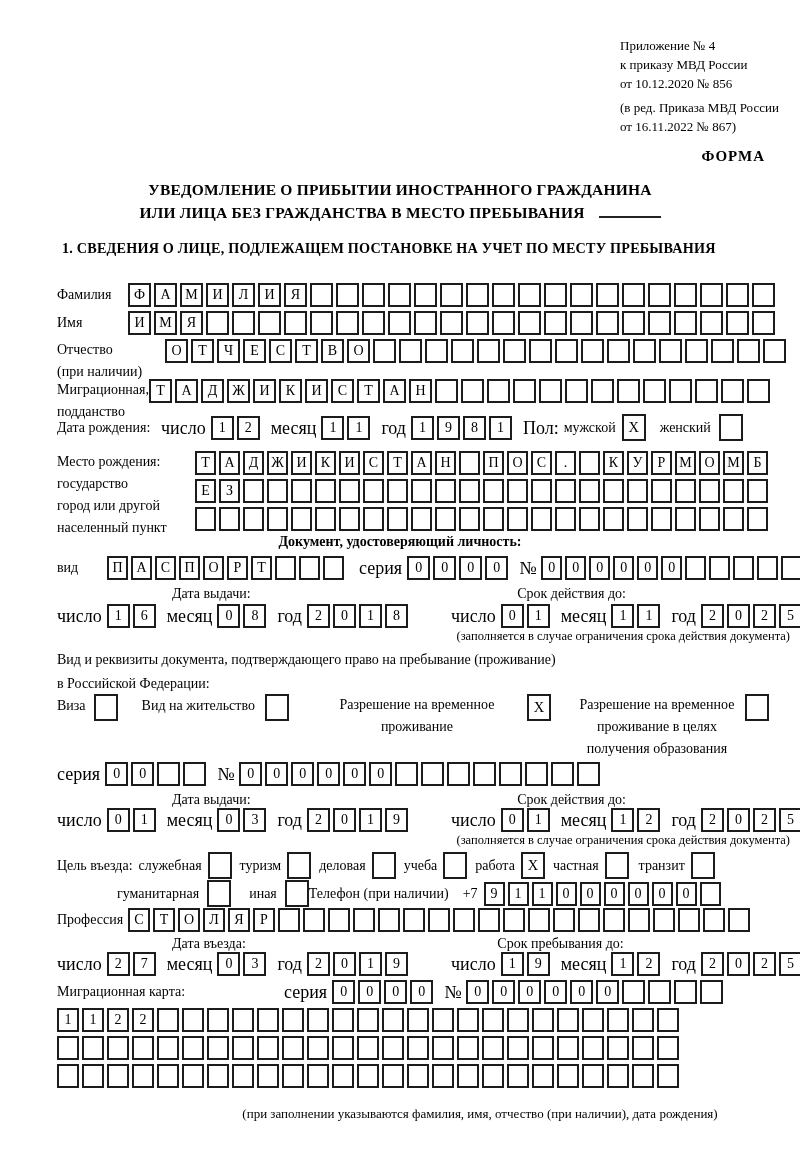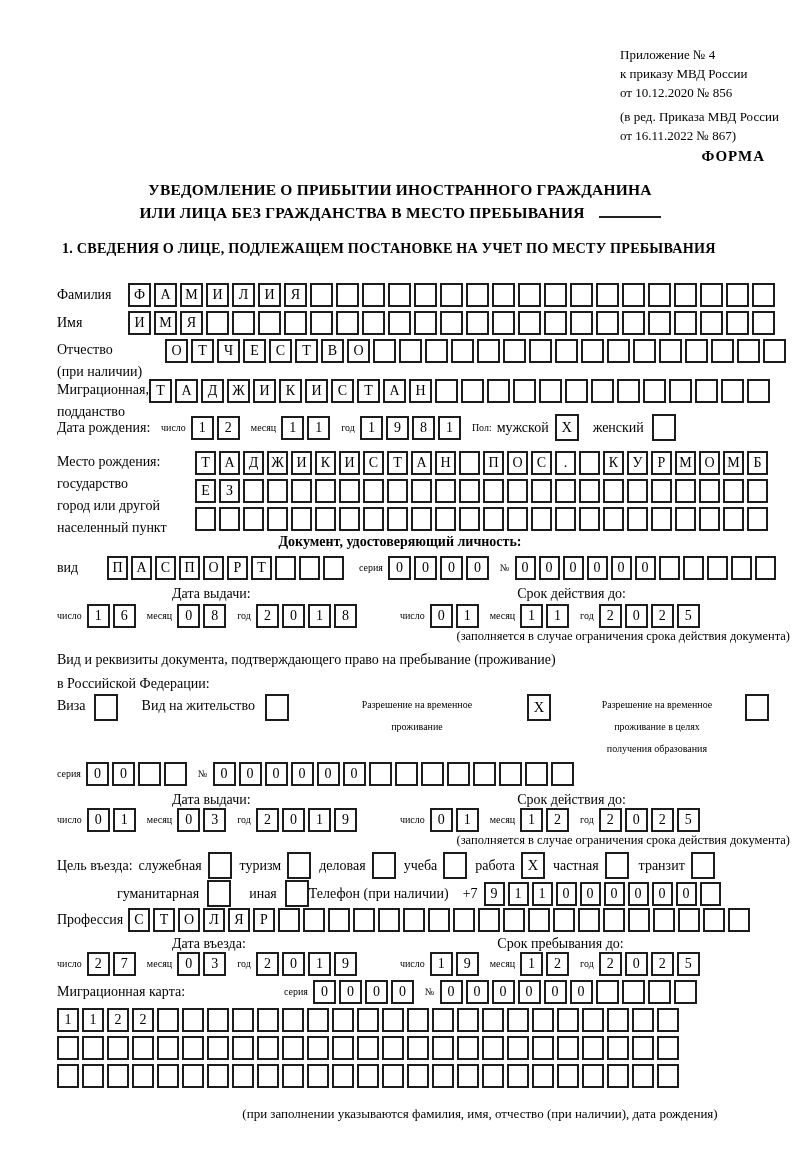--- a/index.html
+++ b/index.html
@@ -1,43 +1,43 @@
 <!DOCTYPE html>
 <html><head>
 <meta charset="utf-8">
 <style>
   html,body{margin:0;padding:0;background:#ffffff;}
   body{width:800px;height:1163px;font-family:"Liberation Serif","DejaVu Serif",serif;color:#000;}
   .page{position:relative;width:800px;height:1163px;overflow:hidden;background:#fff;}
   .abs{position:absolute;}
-  .hdr{left:620px;top:45px;font-size:13px;line-height:19px;}
+  .hdr{left:620px;top:36px;font-size:13px;line-height:19px;}
   .hdr .mt4{margin-top:5px;}
   .forma{left:0;top:148px;width:765px;text-align:right;font-weight:bold;font-size:15px;letter-spacing:1px;}
   .title{left:0;top:178px;width:800px;text-align:center;font-weight:bold;font-size:15.5px;line-height:23px;letter-spacing:0.2px;}
   .uline{display:inline-block;width:62px;border-bottom:2px solid #222;margin-left:14px;height:14px;}
   .sec1{left:62px;top:240px;font-weight:bold;font-size:14.2px;letter-spacing:0.2px;}
   .frow{position:absolute;left:57px;display:flex;align-items:flex-start;white-space:nowrap;}
   .vc{align-items:center;}
   .flabel{flex:none;font-size:14px;line-height:24px;}
   .flabel2{flex:none;font-size:14px;line-height:22px;}
-  .dlbl{flex:none;font-size:10px;line-height:24px;margin:0 5px 0 8px;}
+  .dlbl{flex:none;font-size:18px;line-height:24px;margin:0 5px 0 8px;}
   .dlbl.nl{margin-left:0;}
   .cellrow{display:flex;flex:none;}
   .cell{box-sizing:border-box;flex:none;width:23px;height:24px;border:2px solid #1c1c1c;margin-right:3px;
         display:flex;align-items:center;justify-content:center;font-size:14px;background:#fff;}
   .p25 .cell{width:22px;}
   .p24 .cell{width:21px;}
   .stack{display:flex;flex-direction:column;}
   .stack .cellrow{margin-bottom:4px;}
   .cb{box-sizing:border-box;flex:none;width:24px;height:27px;border:2px solid #1c1c1c;display:flex;
       align-items:center;justify-content:center;font-size:14.5px;background:#fff;}
   .dochead{left:0;top:534px;width:800px;text-align:center;font-weight:bold;font-size:14px;}
   .datehead{position:absolute;left:57px;font-size:14px;white-space:nowrap;}
   .noteline{position:absolute;left:0;top:0;width:790px;text-align:right;font-size:12.5px;}
-  .cblabel{text-align:center;font-size:10px;line-height:22px;flex:none;}
+  .cblabel{text-align:center;font-size:14px;line-height:22px;flex:none;}
   .plain{font-size:14px;line-height:24px;}
 </style>
 </head>
 <body>
 
 <div class="page">
 
   <div class="abs hdr">
     <div>Приложение № 4</div>
     <div>к приказу МВД России</div>

